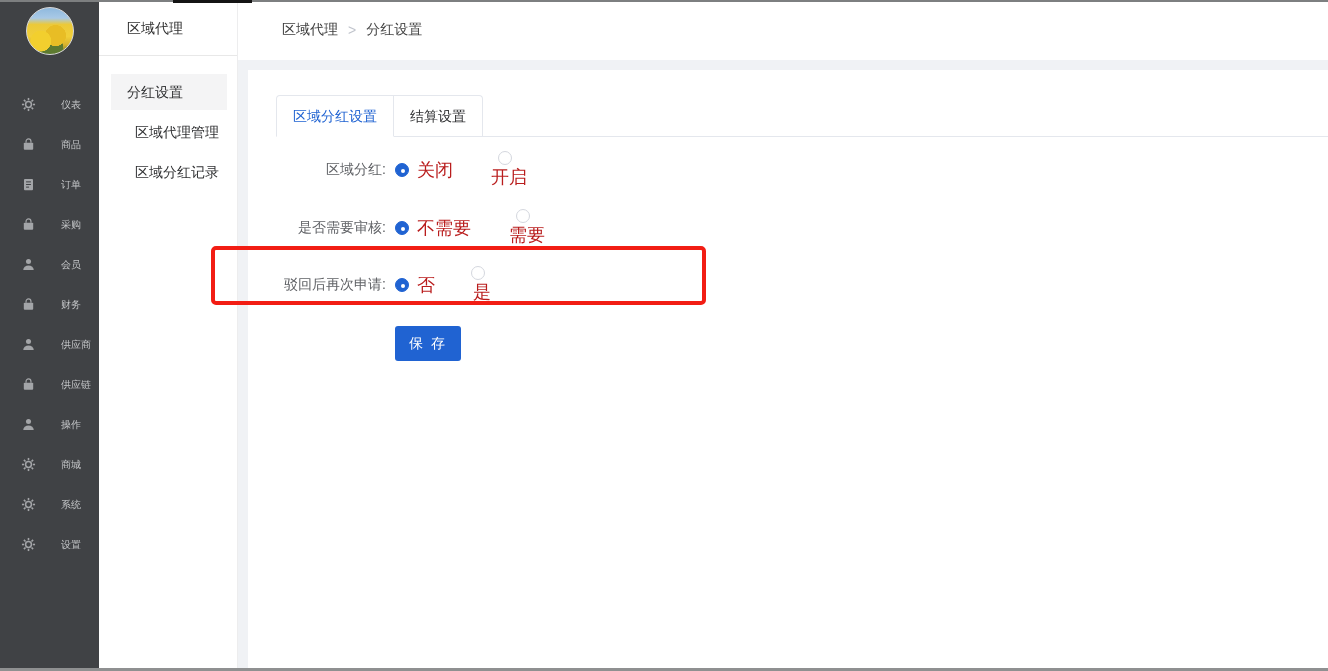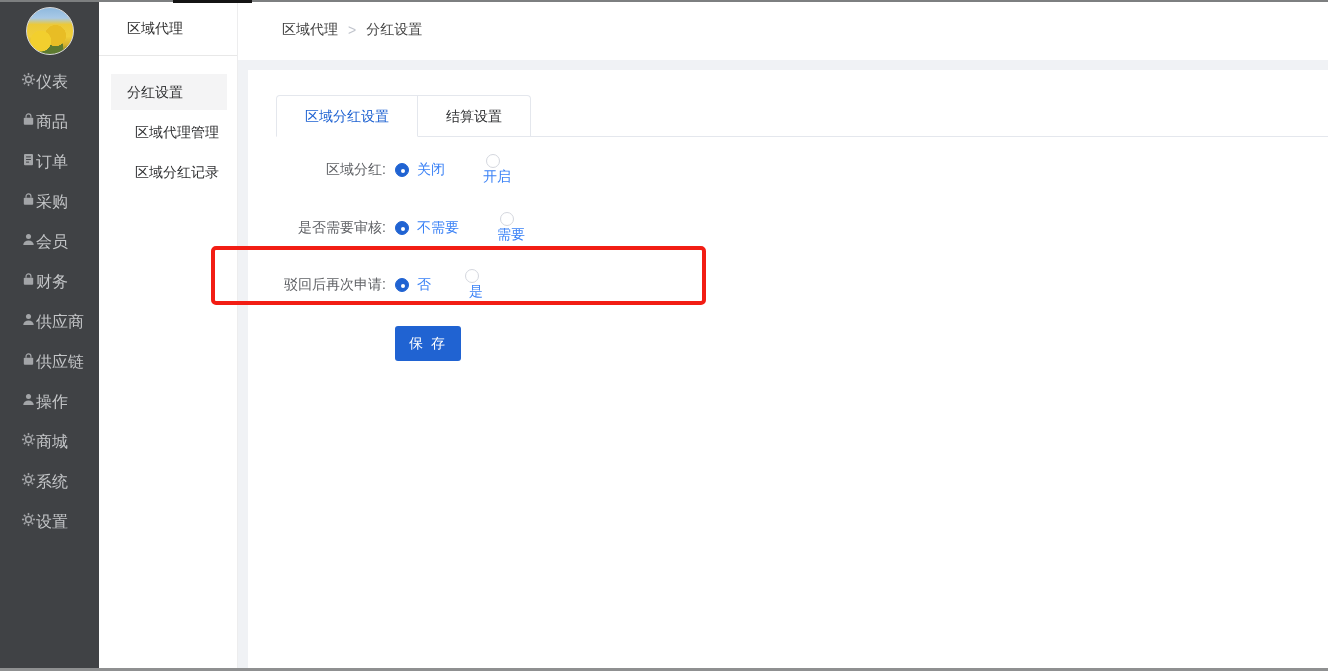--- a/index.html
+++ b/index.html
@@ -17,22 +17,22 @@
   
   .dark-sidebar{position:absolute;left:0;top:0;bottom:3px;width:99px;background:#404245;z-index:10;}
   .avatar{width:46px;height:46px;border-radius:50%;margin:7px auto 8px;border:1px solid #d8d8d8;
     background:
       radial-gradient(circle at 30% 72%, #f2cf2e 0 22%, transparent 23%),
       radial-gradient(circle at 62% 60%, #e8bd25 0 26%, transparent 27%),
       radial-gradient(circle at 48% 84%, #5d7a30 0 30%, transparent 31%),
       linear-gradient(180deg,#8fb9de 0%,#a9c9e6 22%,#ecc938 36%,#f1cf39 62%,#d9b22c 80%,#54712c 100%);
   }
   .nav{padding-top:9px;}
-  .nav-item{height:40px;display:flex;align-items:flex-start;padding-left:21px;gap:0;
-    color:#c3c5c7;font-size:16px;cursor:pointer;}
+  .nav-item{height:40px;display:flex;align-items:flex-end;padding-left:21px;gap:25px;
+    color:#c3c5c7;font-size:10px;cursor:pointer;}
   .nav-item .icn{width:15px;height:15px;color:#a3a5a8;flex:0 0 15px;display:inline-flex;}
   .icn svg{width:15px;height:15px;display:block;}
 
   
   .submenu{position:absolute;left:99px;top:0;bottom:3px;width:138px;background:#fff;
     border-right:1px solid #ededee;z-index:9;}
   .submenu-header{height:56px;line-height:57px;padding-left:28px;font-size:14px;color:#2f2f2f;
     border-bottom:1px solid #e8e8e8;box-sizing:border-box;}
   .submenu-items{padding-top:16px;}
   .sm-item{height:40px;line-height:40px;padding-left:36px;font-size:14px;color:#303133;cursor:pointer;}
@@ -44,37 +44,37 @@
   .crumb-first{color:#3d3d3d;cursor:pointer;}
   .crumb-sep{color:#c0c4cc;margin:0 10px;font-size:14px;}
   .crumb-last{color:#454545;}
 
   
   .card{position:absolute;left:248px;top:70px;right:0;bottom:3px;background:#fff;z-index:5;}
 
   
   .tabs{position:absolute;left:28px;top:25px;right:0;height:42px;display:flex;align-items:flex-start;
     border-bottom:1px solid #e4e7ed;box-sizing:border-box;}
-  .tab{box-sizing:border-box;height:41px;line-height:40px;padding:0 28px;font-size:14px;color:#303133;
+  .tab{box-sizing:border-box;height:41px;line-height:40px;padding:0 16px;font-size:14px;color:#303133;
     background:#fff;border-top:1px solid #e4e7ed;border-right:1px solid #e4e7ed;cursor:pointer;}
   .tab:first-child{border-left:1px solid #e4e7ed;border-top-left-radius:4px;}
   .tab:last-child{border-top-right-radius:4px;}
   .tab.active{color:#2063d2;position:relative;z-index:2;height:42px;border-bottom:1px solid #fff;}
 
   
   .form-row{position:absolute;left:26px;display:flex;align-items:center;height:20px;}
   .form-label{width:112px;text-align:right;color:#606266;font-size:14px;margin-right:9px;flex:0 0 112px;}
   .radio-option{display:flex;align-items:center;cursor:pointer;}
   .radio-option + .radio-option{margin-left:30px;flex-direction:column;}
   .radio{width:14px;height:14px;border-radius:50%;box-sizing:border-box;background:#fff;
     border:1px solid #d4d7de;position:relative;}
   .radio.checked{background:#2063d2;border-color:#2063d2;}
   .radio.checked::after{content:"";position:absolute;left:5px;top:5px;width:4px;height:4px;
     border-radius:50%;background:#fff;}
-  .option-label{margin-left:8px;font-size:14px;color:#3b82f6;font-family:Liberation Serif, serif;}
+  .option-label{margin-left:8px;font-size:18px;color:#b91c1c;font-family:Liberation Serif, serif;}
 
   .save-btn{position:absolute;left:147px;top:256px;width:66px;height:35px;background:#2063d2;
     color:#fff;font-size:14px;border:none;border-radius:3px;letter-spacing:2px;cursor:pointer;
     font-family:inherit;display:flex;align-items:center;justify-content:center;}
 
   
   .highlight-rect{position:absolute;left:211px;top:246px;width:495px;height:59px;box-sizing:border-box;
     border:4px solid #f21d14;border-radius:5px;z-index:50;pointer-events:none;}
 </style>
 </head>

